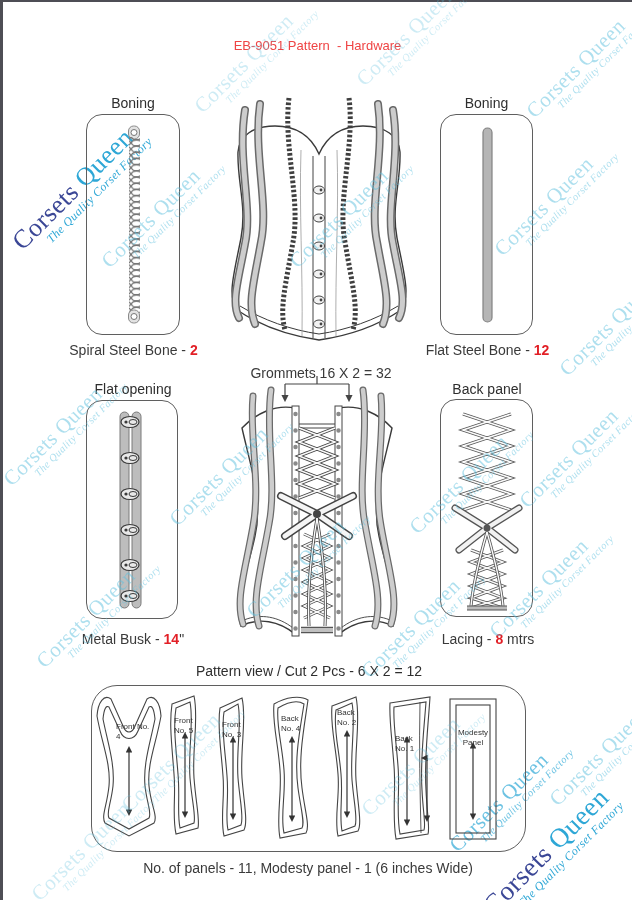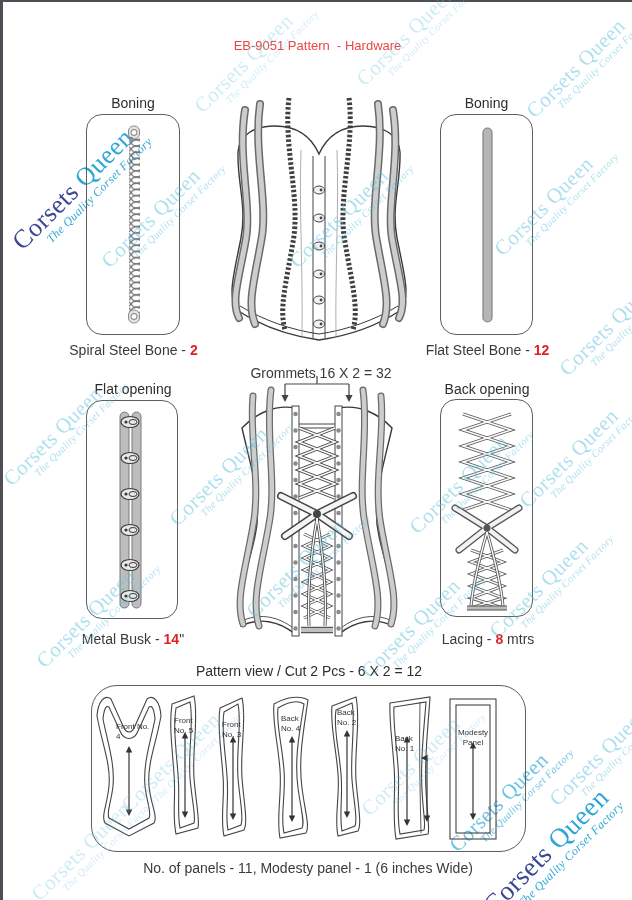--- a/index.html
+++ b/index.html
@@ -51,21 +51,21 @@
     <div class="l2">The Quality Corset Factory</div>
   </div>
 
   <div class="content">
 
     <div class="title">EB-9051 Pattern  - Hardware</div>
 
     <div class="heading" style="left:83px;top:93px;width:94px;">Boning</div>
     <div class="heading" style="left:437px;top:93px;width:93px;">Boning</div>
     <div class="heading" style="left:70px;top:379px;width:120px;">Flat opening</div>
-    <div class="heading" style="left:424px;top:379px;width:120px;">Back opening</div>
+    <div class="heading" style="left:424px;top:379px;width:120px;">Back panel</div>
 
     <div class="hbox" style="left:83px;top:112px;width:94px;height:221px;">
       <svg width="94" height="219" viewBox="0 0 94 219">
         <defs>
           <pattern id="coilA" x="0" y="0" width="11" height="6.2" patternUnits="userSpaceOnUse">
             <ellipse cx="5.5" cy="3.1" rx="5" ry="2.9" fill="none" stroke="#777" stroke-width="1.3"></ellipse>
           </pattern>
         </defs>
         <rect x="41.5" y="11" width="11" height="13" rx="5" fill="#e2e2e2" stroke="#8a8a8a"></rect>
         <circle cx="47" cy="17.5" r="3" fill="#fff" stroke="#777"></circle>

